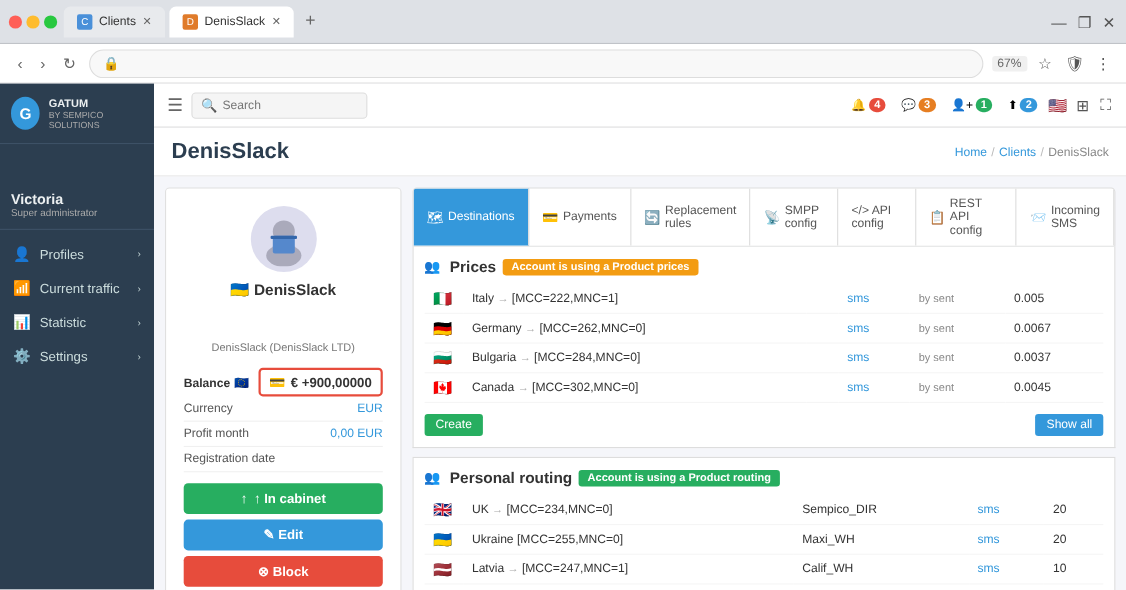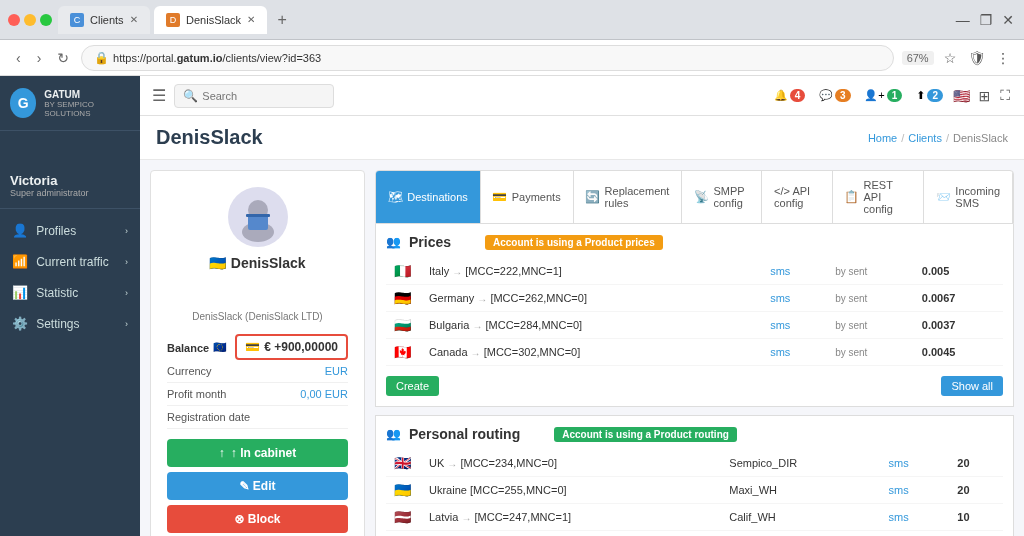--- a/index.html
+++ b/index.html
@@ -261,35 +261,34 @@
       padding: 10px;
       margin-bottom: 8px;
     }
     .section-header { display: flex; align-items: center; gap: 8px; margin-bottom: 8px; }
     .section-title { font-size: 14px; font-weight: bold; display: flex; align-items: center; gap: 6px; }
     .badge-label {
       padding: 2px 8px;
       border-radius: 3px;
       font-size: 10px;
       font-weight: bold;
-      margin-left: 28px;
     }
     .badge-label.yellow { background: #f39c12; color: white; }
     .badge-label.green { background: #27ae60; color: white; }
 
     
     .data-table { width: 100%; border-collapse: collapse; font-size: 11px; }
     .data-table tr { border-bottom: 1px solid #f5f5f5; }
     .data-table td { padding: 5px 8px; }
     .data-table td:first-child { width: 35px; }
     .flag { font-size: 14px; }
     .arrow-icon { color: #aaa; font-size: 10px; }
     .type-badge { color: #3498db; font-size: 11px; }
     .sent-label { color: #888; font-size: 10px; }
-    .value-num { font-weight: 700; }
+    .value-num { font-weight: 400; }
 
     .btn-create {
       background: #27ae60;
       color: white;
       border: none;
       border-radius: 3px;
       padding: 4px 10px;
       font-size: 11px;
       cursor: pointer;
       margin-top: 6px;
@@ -343,21 +342,20 @@
     <button class="toolbar-icon-btn">✕</button>
   </div>
 </div>
 
 <div class="address-bar">
   <button class="nav-btn">‹</button>
   <button class="nav-btn">›</button>
   <button class="nav-btn">↻</button>
   <div class="url-bar">
     <span style="color:#888;font-size:12px;">🔒</span>
-    <span class="url-text">https://portal.<strong>gatum.io</strong>/clients/view?id=363</span>
   </div>
   <span class="zoom-badge">67%</span>
   <button class="toolbar-icon-btn">☆</button>
   <div class="toolbar-right">
     <button class="toolbar-icon-btn">🛡</button>
     <button class="toolbar-icon-btn">⋮</button>
   </div>
 </div>
 
 <div class="app-layout">

